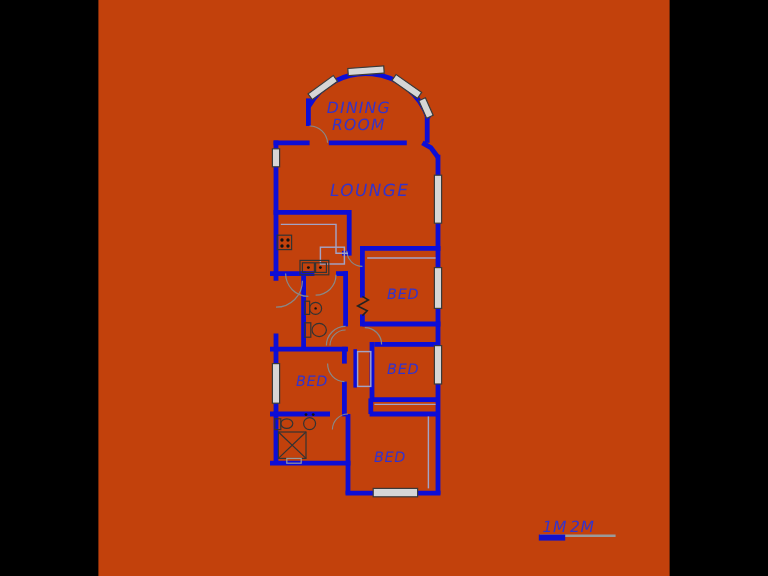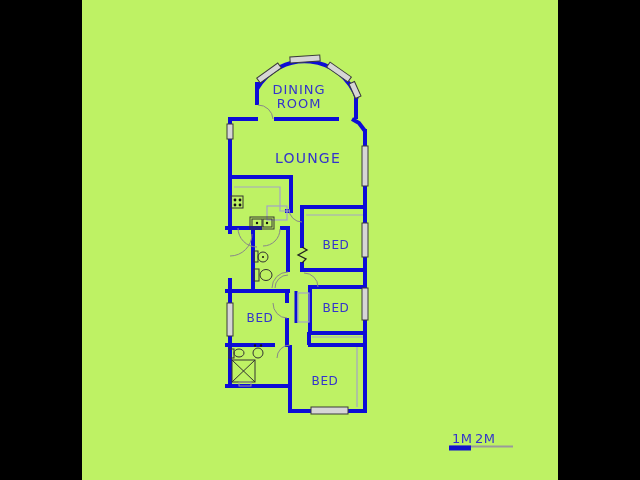--- a/index.html
+++ b/index.html
@@ -1,17 +1,17 @@
 <!DOCTYPE html>
 <html><head>
 <meta charset="utf-8">
 <style>
   html,body{margin:0;padding:0;background:#ffffff;}
-  #stage{position:relative;width:640px;height:480px;background:#bef264;overflow:hidden;
-         font-family:"DejaVu Sans","Liberation Sans",sans-serif;}
+  #stage{position:relative;width:640px;height:480px;background:#c2410c;overflow:hidden;
+         font-family:"DejaVu Sans","Liberation Sans",sans-serif;font-style:italic;}
   .letterbox{position:absolute;top:0;height:480px;background:#000000;}
   #letterbox-left{left:0;width:82px;}
   #letterbox-right{left:558px;width:82px;}
   svg{position:absolute;left:0;top:0;}
   .lbl{font-family:"DejaVu Sans","Liberation Sans",sans-serif;font-size:13px;letter-spacing:1px;text-anchor:middle;}
   .lbl-lg{font-size:14px;letter-spacing:1.2px;}
   .lbl-sm{font-size:12px;letter-spacing:0.6px;}
   .scale-lbl{font-family:"DejaVu Sans","Liberation Sans",sans-serif;font-size:13px;letter-spacing:0.5px;}
 </style>
 </head>

